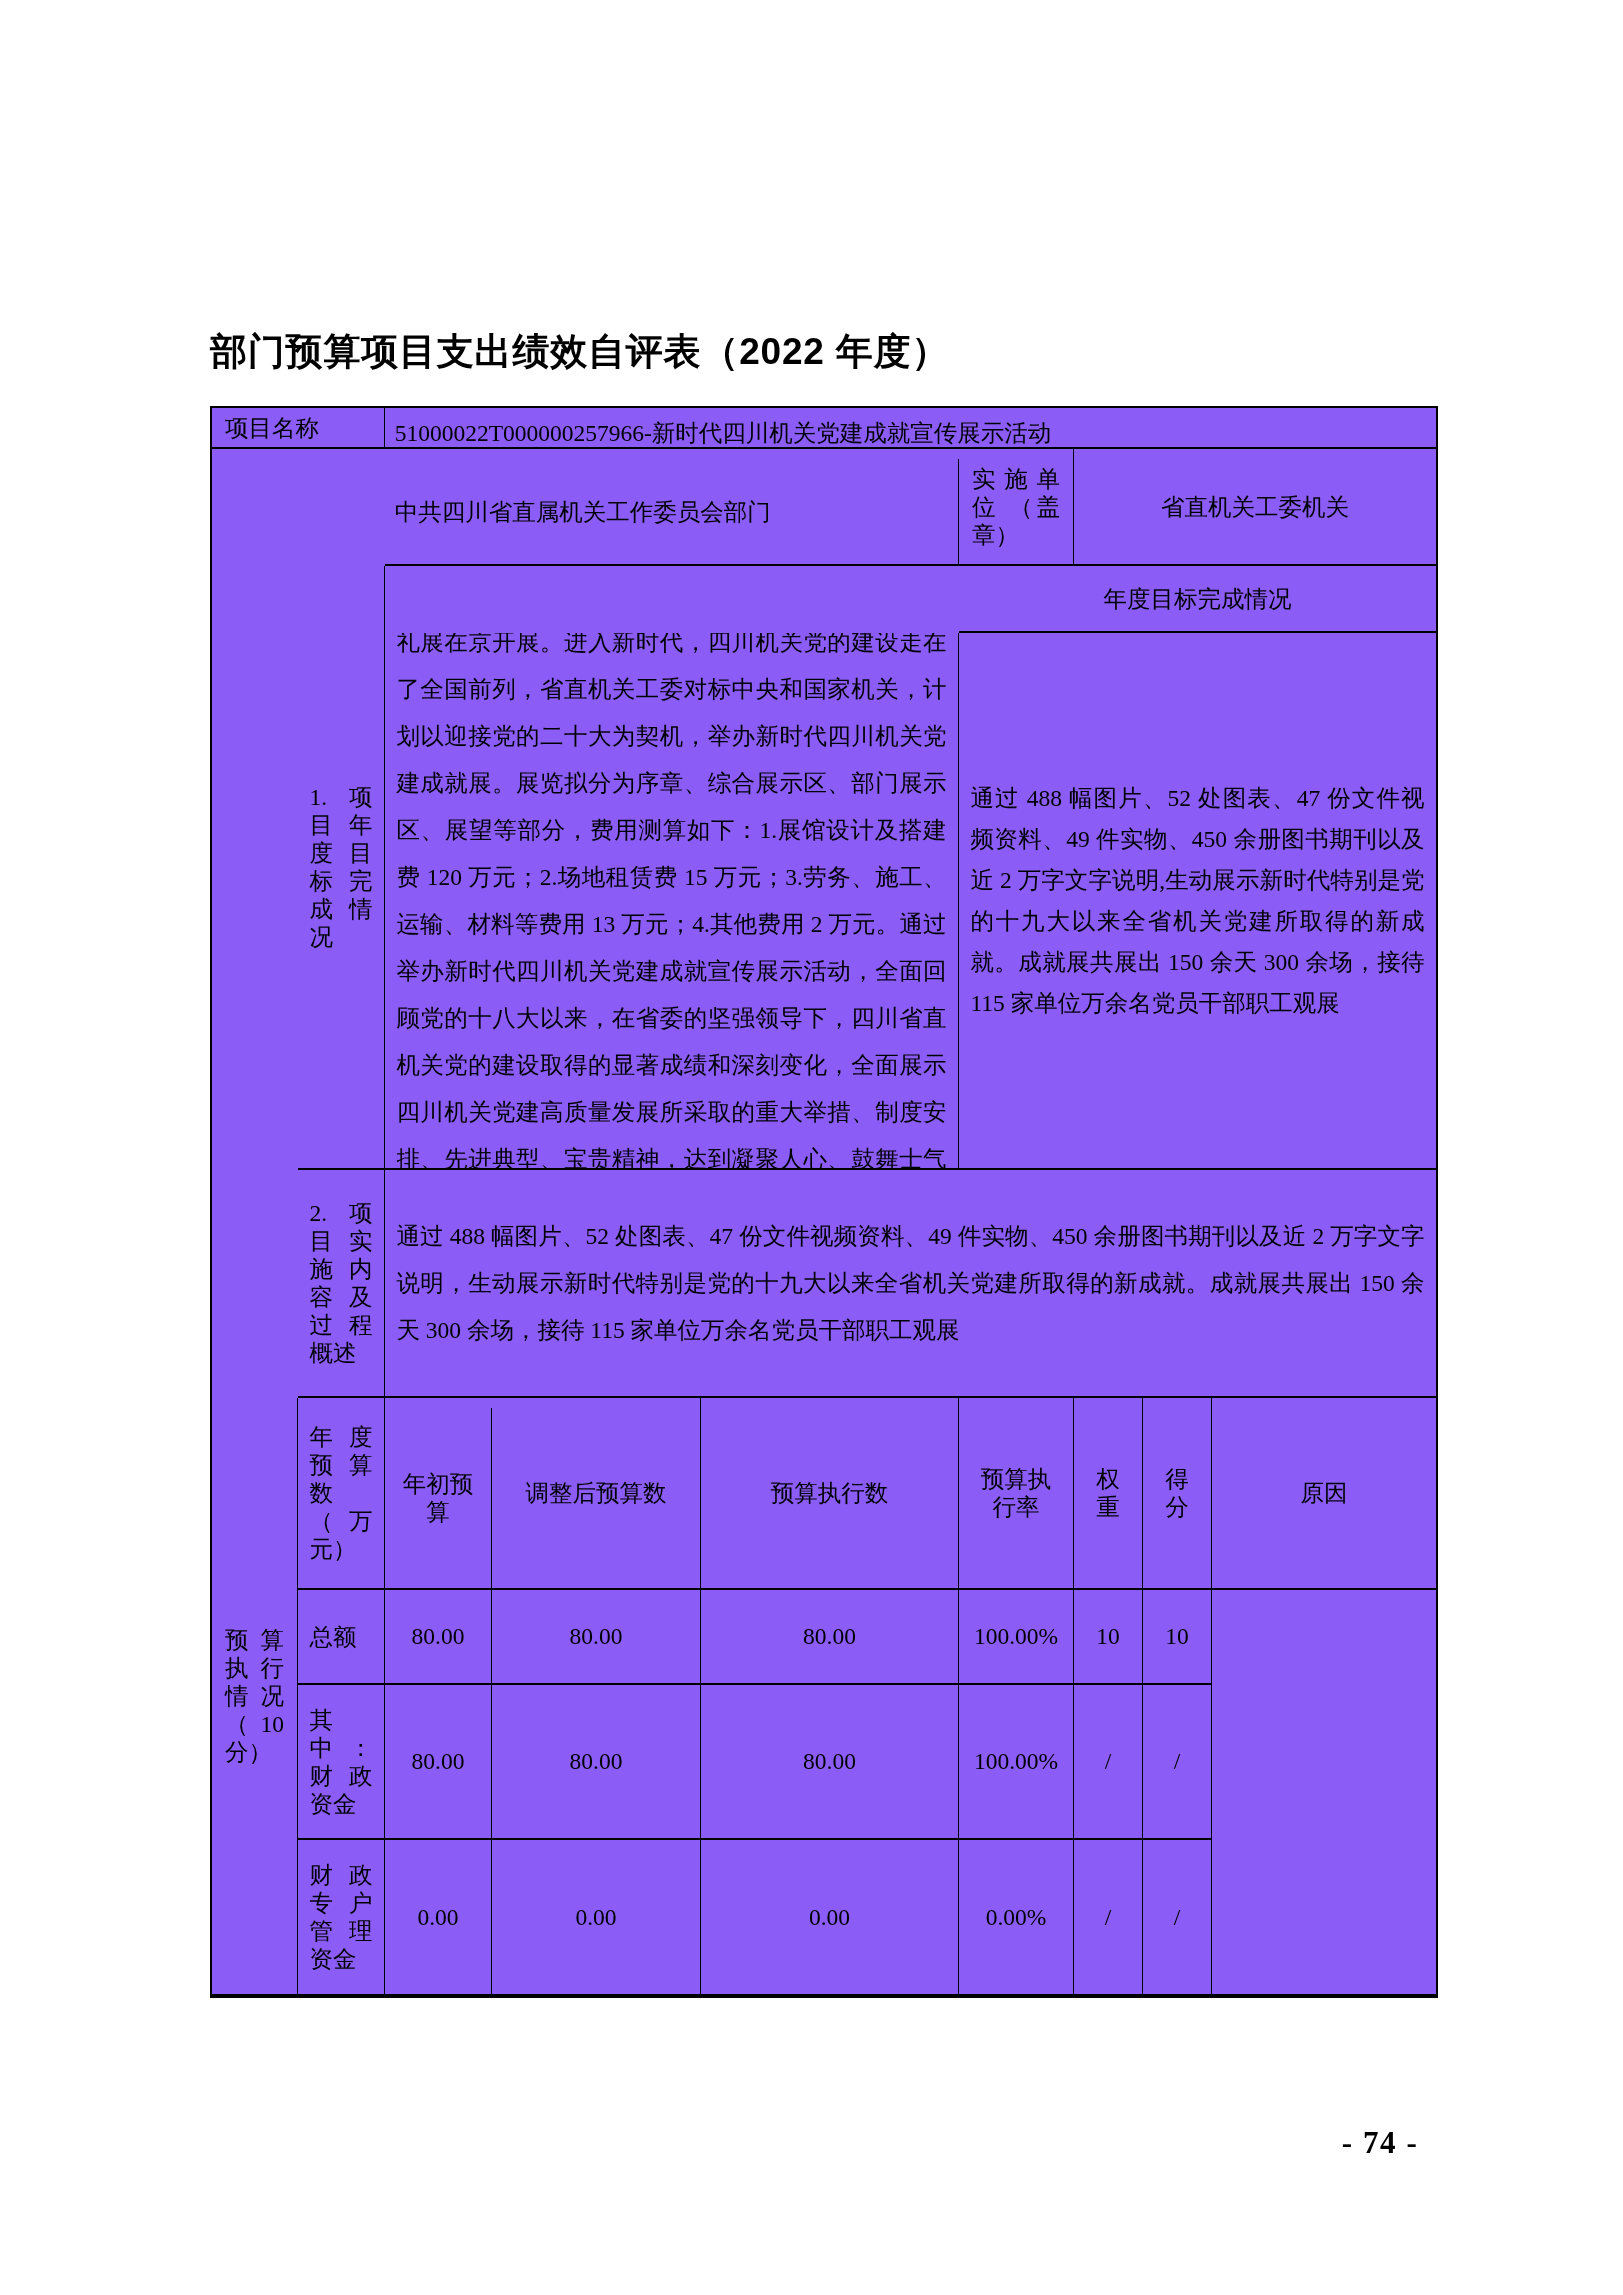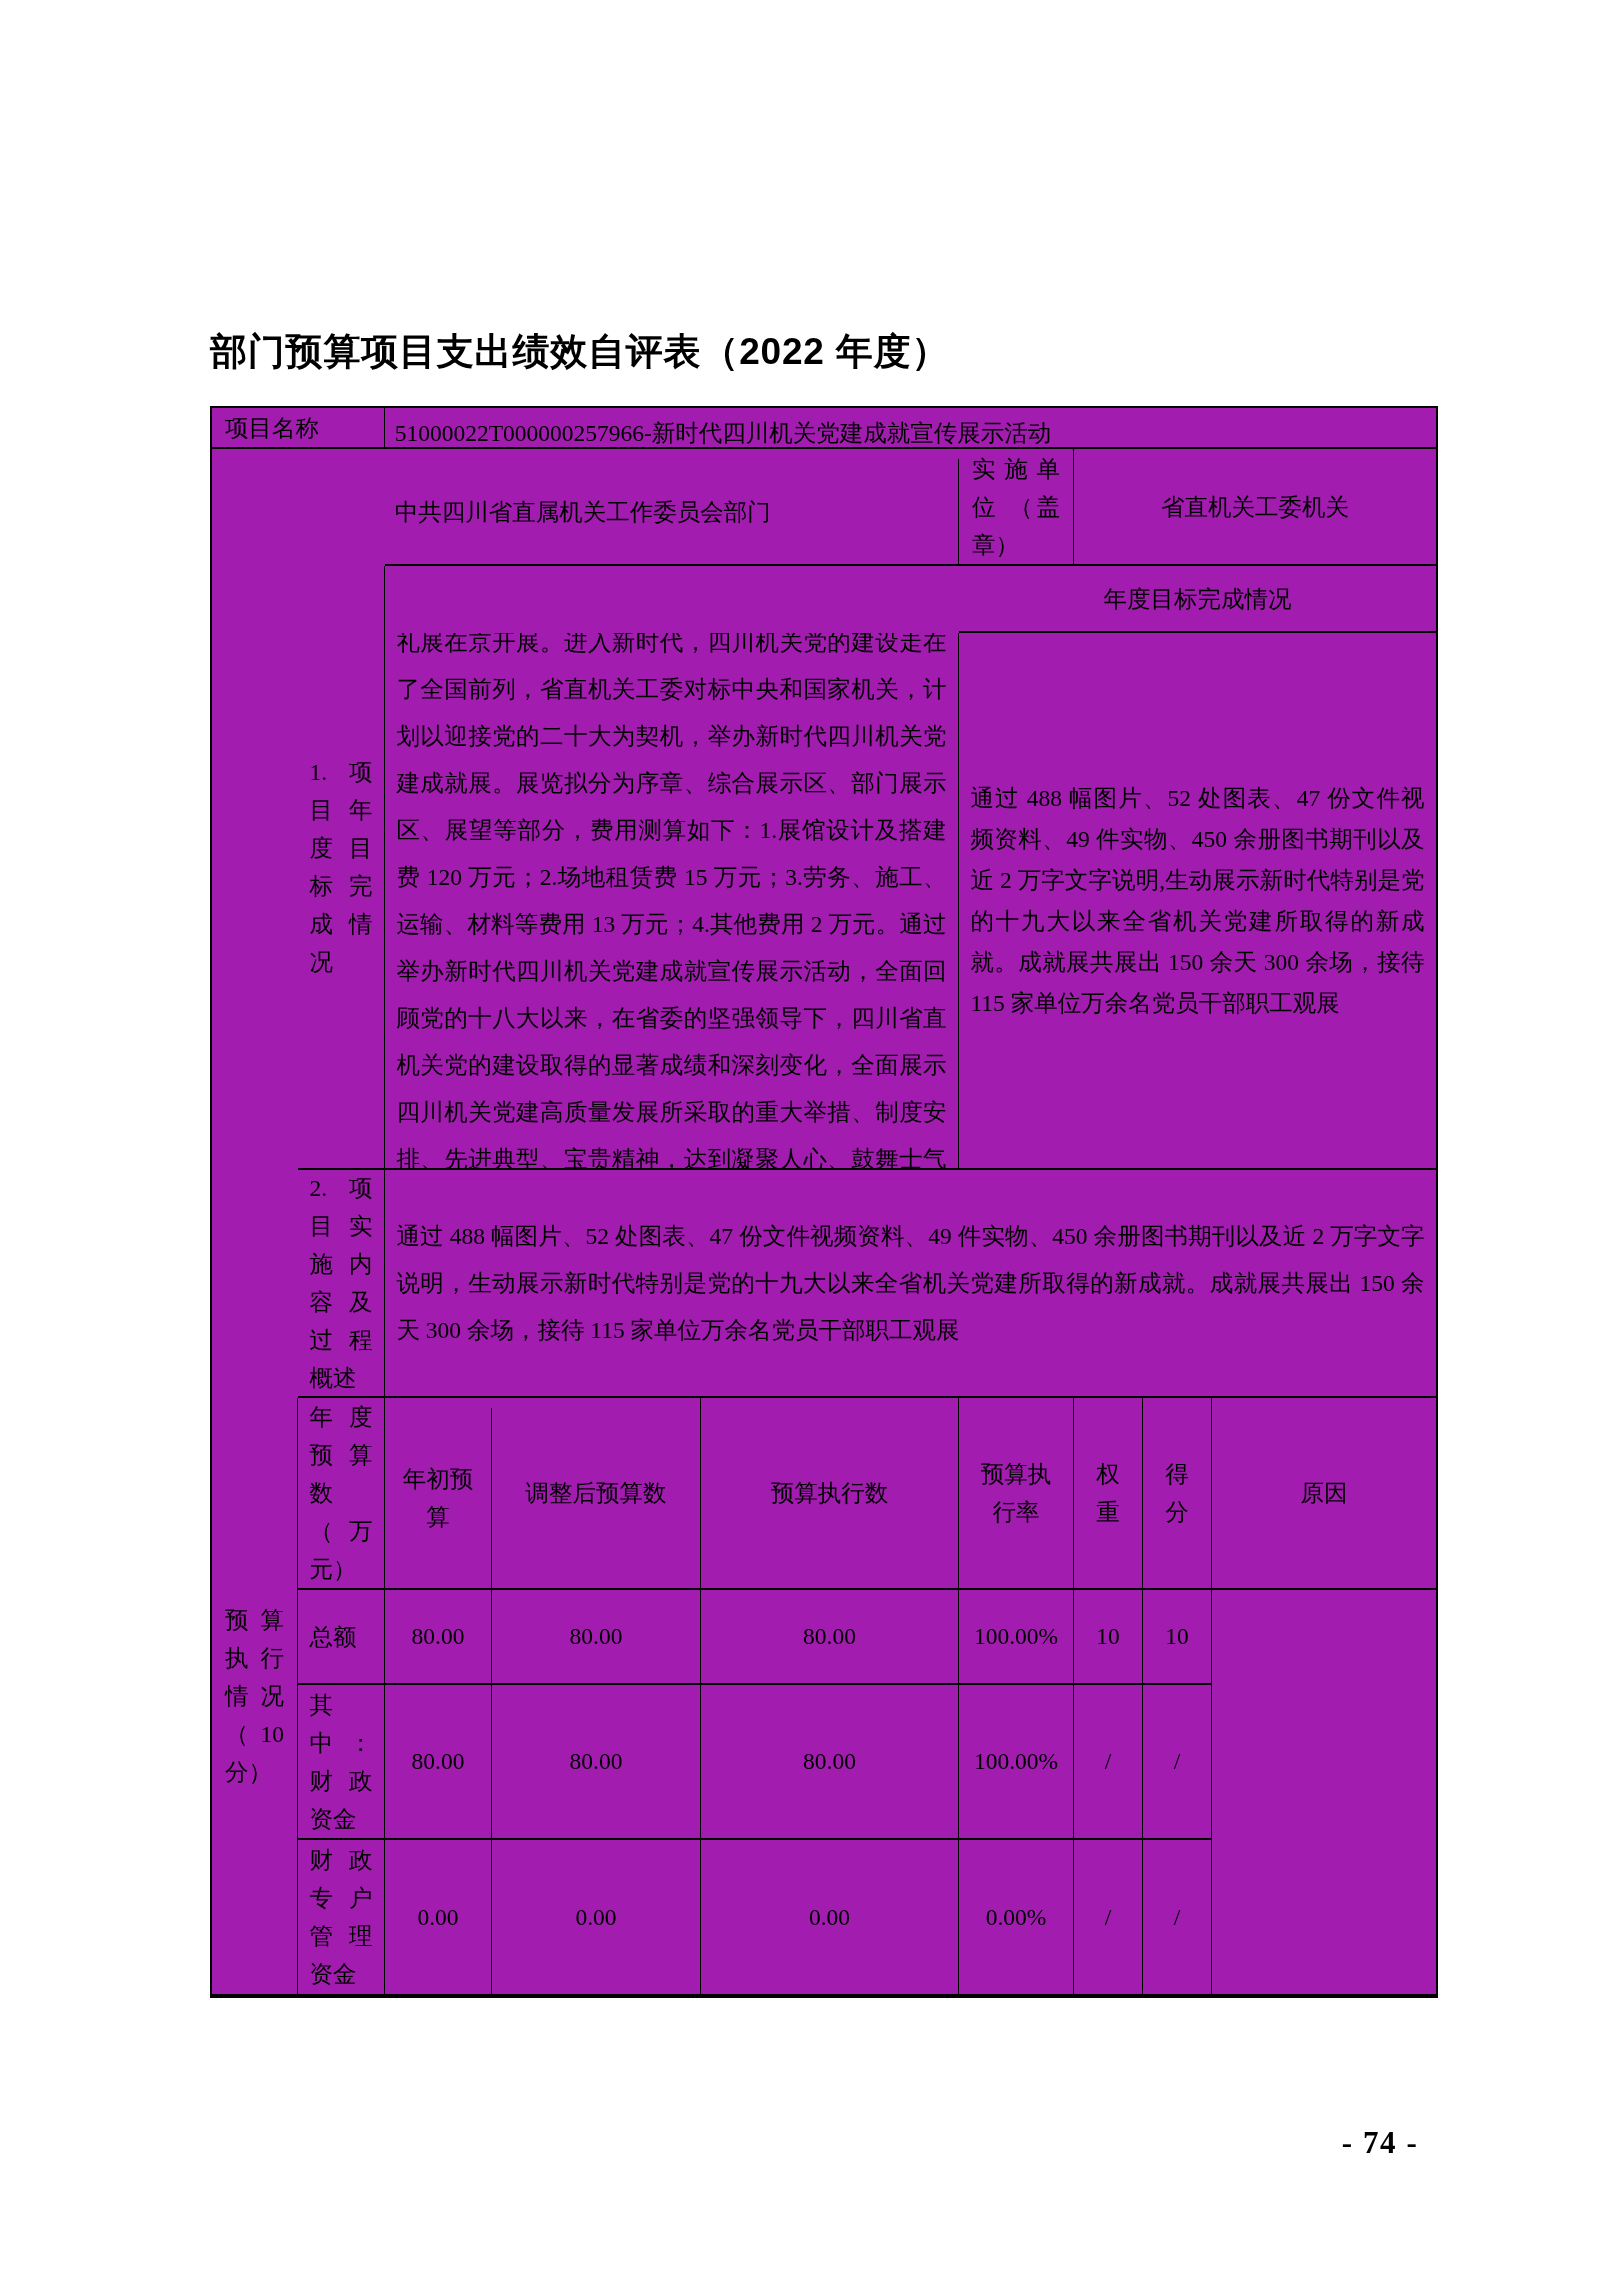--- a/index.html
+++ b/index.html
@@ -13,37 +13,37 @@
     position:absolute;left:210px;top:302px;width:1230px;
     font-family:"Liberation Sans","DejaVu Sans",sans-serif;
     font-weight:bold;font-size:37px;letter-spacing:0.8px;white-space:nowrap;
   }
   .tbl{
     position:absolute;left:210px;top:406px;
     display:grid;
     grid-template-columns:86px 87px 107px 209px 258px 115px 69px 69px 224px;
     grid-template-rows:41px 117px 67px 537px 228px 192px 95px 155px 154px;
     border:2.4px solid #000;border-bottom-width:4px;
-    background:#a21caf;
+    background:#8b5cf6;
   }
   .c{
     border-right:1.6px solid #000;border-bottom:2.4px solid #000;
     display:flex;align-items:center;justify-content:center;
     text-align:center;overflow:hidden;min-width:0;min-height:0;
   }
   .nr{border-right:none;}
   .nb{border-bottom:none;}
   .left{justify-content:flex-start;text-align:left;}
   .tx{width:100%;}
   .jst .tx{text-align:justify;text-justify:inter-ideograph;}
   .p12{padding:0 9.7px;margin-top:10px;}
   .p14{padding:0 11.4px;}
   .p16{padding:0 13px;}
   .p20{padding:0 16px;}
-  .lh47{line-height:38px;}
+  .lh47{line-height:28px;}
   .lh50{line-height:41px;}
   .lh58{line-height:47px;}
   .page-num{
     position:absolute;left:1307px;top:2125px;width:146px;
     text-align:center;font-weight:bold;font-size:31px;letter-spacing:1.6px;
     font-family:"Liberation Serif","DejaVu Serif",serif;
   }
 </style>
 </head>
 <body>

